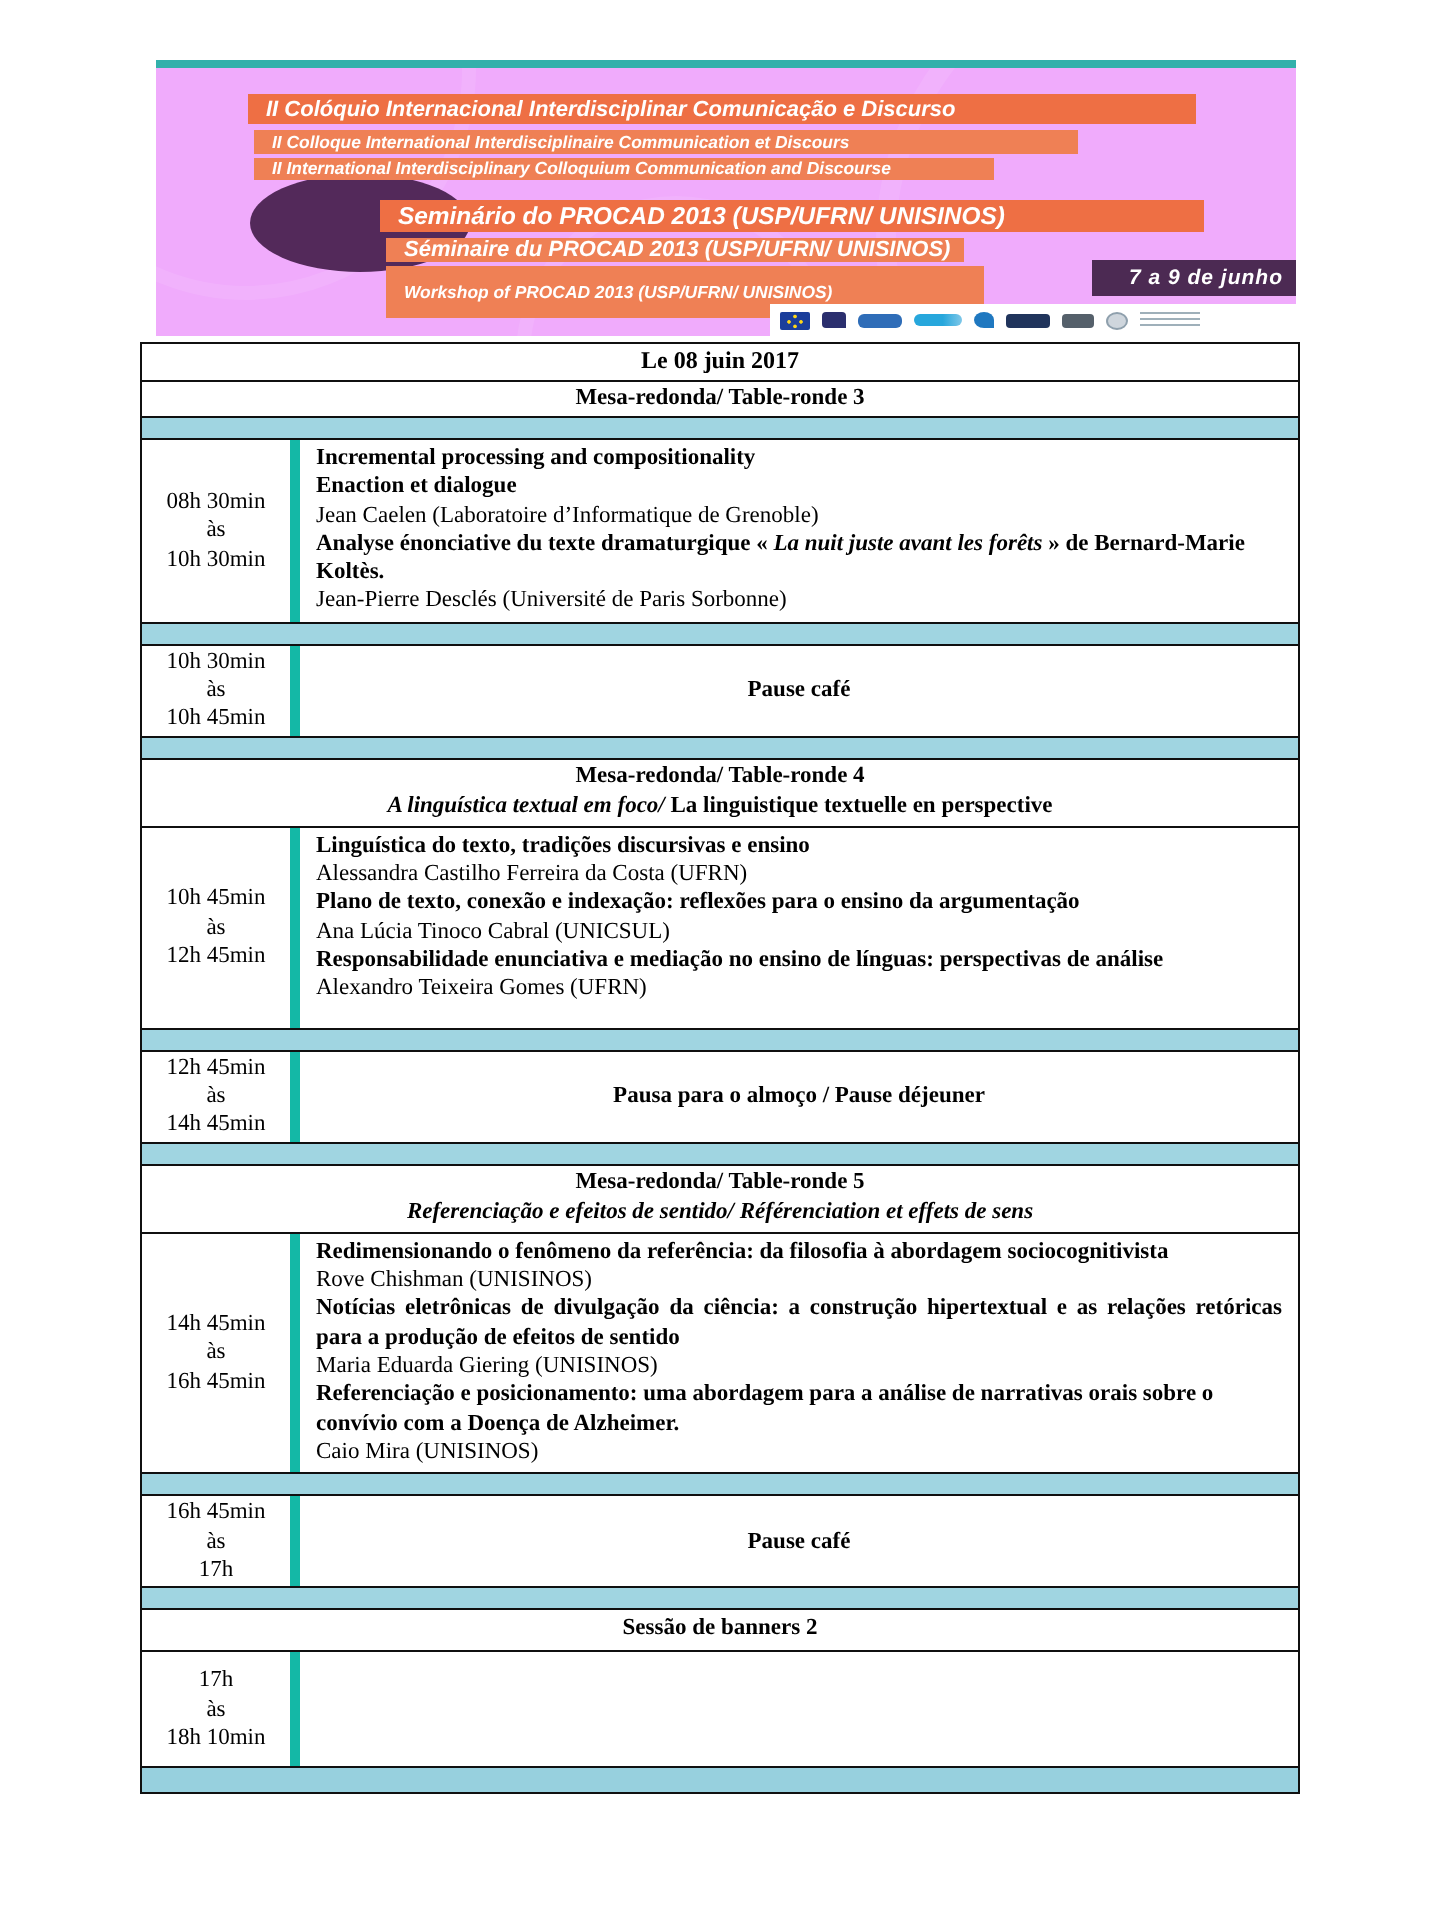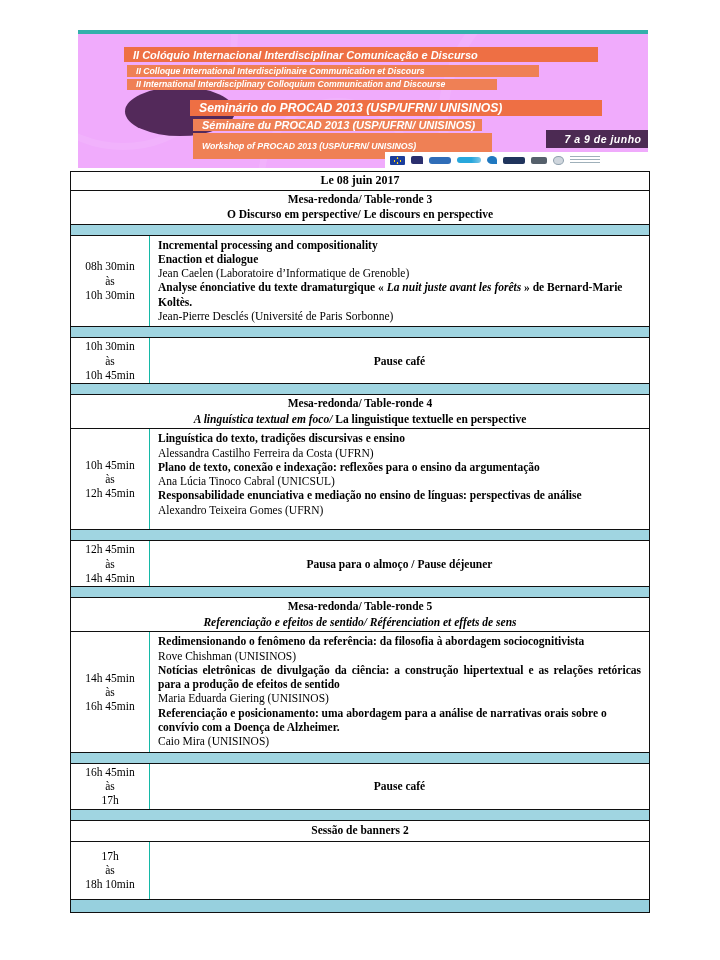--- a/index.html
+++ b/index.html
@@ -66,21 +66,21 @@
     position: absolute; left: 70px; top: 171px; width: 580px;
     border: 1px solid #101010; font-size: 11.5px; line-height: 14.3px;
   }
   .row { display: flex; border-bottom: 1px solid #101010; }
   .row:last-child { border-bottom: none; }
   .hdr-row { display: block; text-align: center; font-weight: bold; padding: 1px 4px; line-height: 15.5px; }
   .date-row { font-size: 12px; }
   .sep-row { height: 11px; background: #a0d5e1; }
   .final-sep { height: 12px; background: #97d0de; }
   .time-cell {
-    flex: 0 0 79px; border-right: 1px solid #14b8a6;
+    flex: 0 0 79px; border-right: 5px solid #14b8a6;
     display: flex; flex-direction: column; justify-content: center; align-items: center;
     text-align: center; padding: 2px 0;
   }
   .content-cell { flex: 1; padding: 2px 8px 3px; }
   .label-cell {
     flex: 1; display: flex; align-items: center; justify-content: center;
     font-weight: bold; text-align: center;
   }
   .t { font-weight: bold; }
   .t.just { text-align: justify; }
@@ -122,21 +122,20 @@
     <div class="logo l9"></div>
   </div>
 </div>
 
 <div class="sched">
 
   <div class="row hdr-row date-row">Le 08 juin 2017</div>
 
   <div class="row hdr-row">
     <div>Mesa-redonda/ Table-ronde 3</div>
-    <div>O Discurso em perspective/ Le discours en perspective</div>
   </div>
 
   <div class="row sep-row"></div>
 
   <div class="row">
     <div class="time-cell">
       <div>08h 30min</div>
       <div>às</div>
       <div>10h 30min</div>
     </div>

